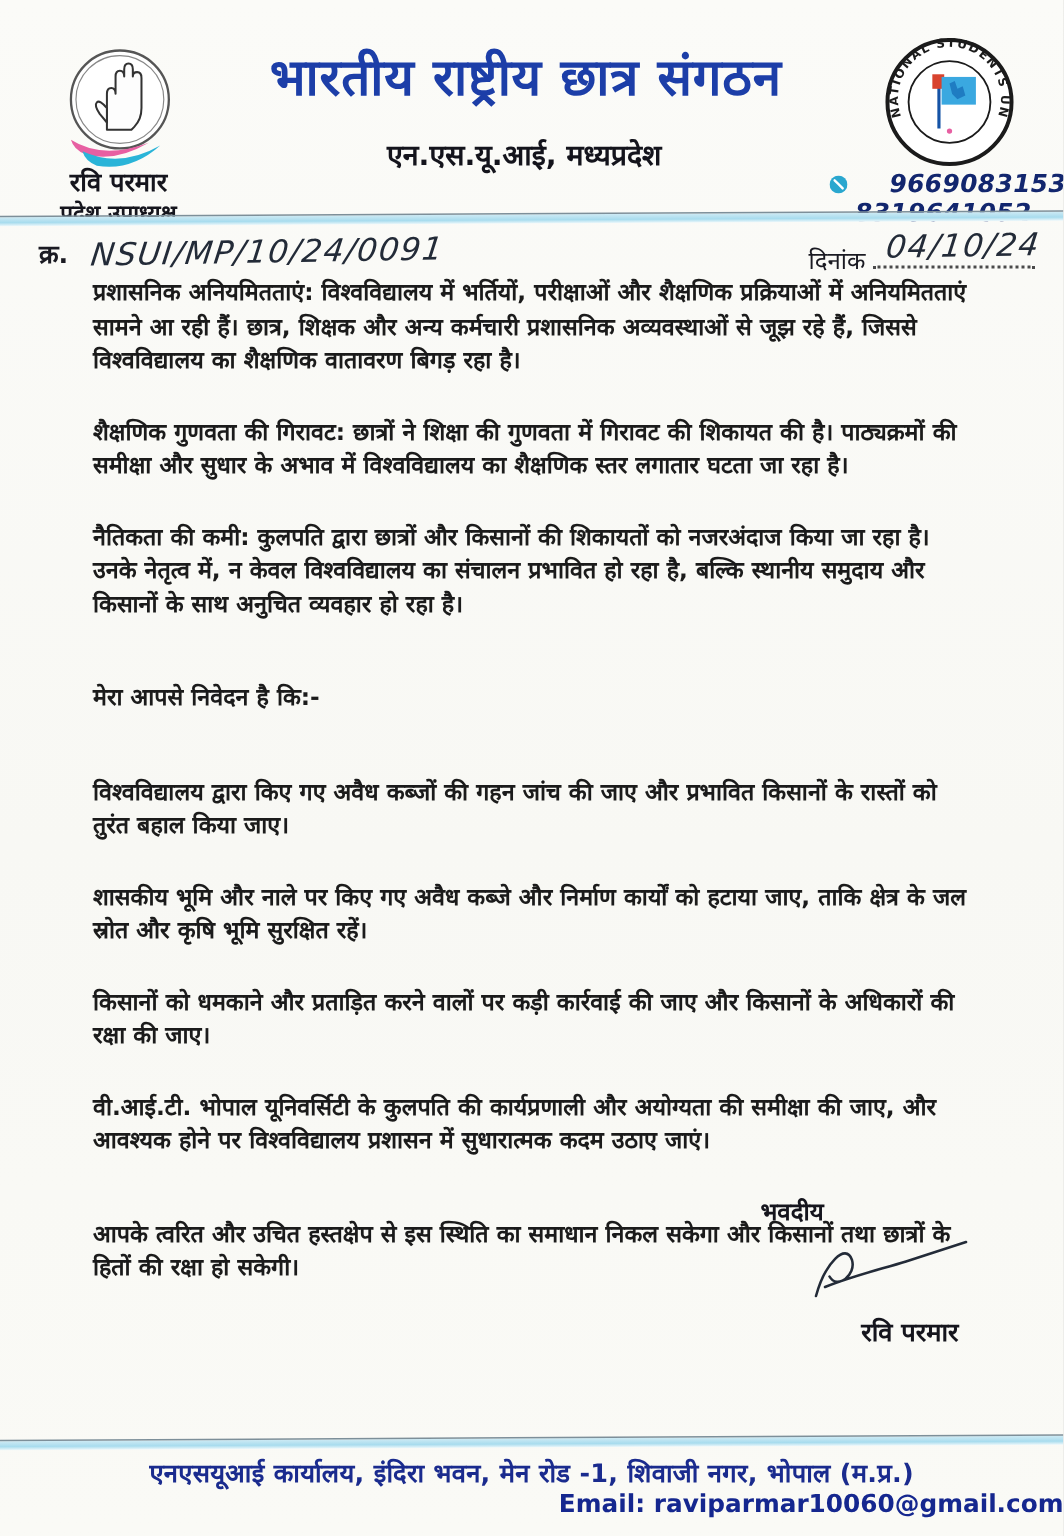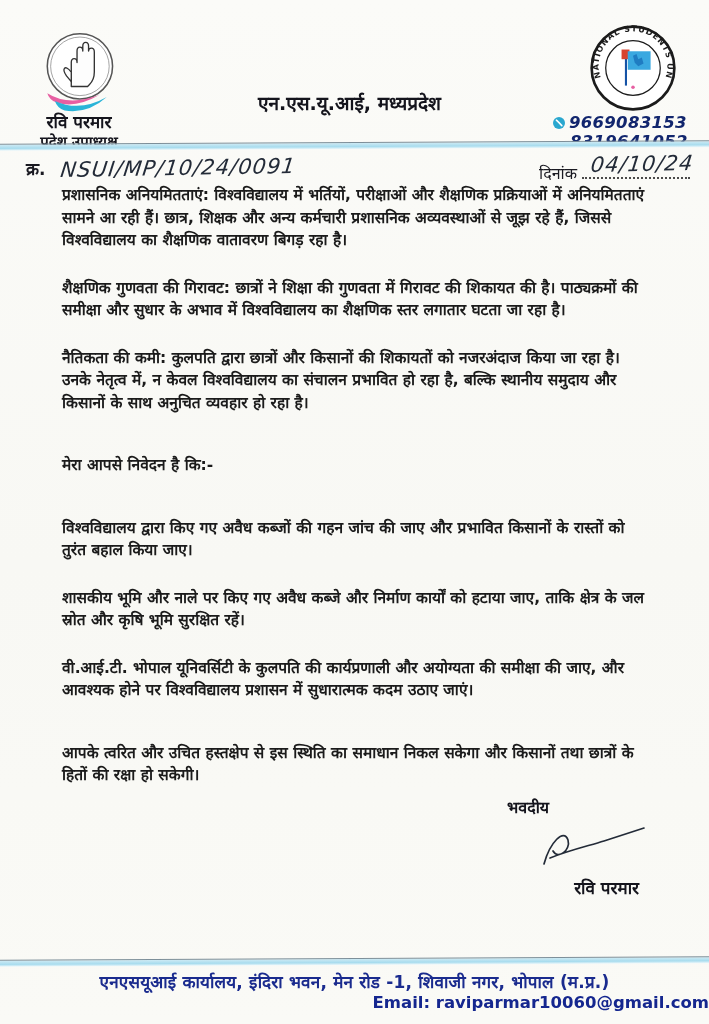--- a/index.html
+++ b/index.html
@@ -29,21 +29,21 @@
   .org-sub{
     position:absolute;left:150px;right:160px;top:90px;
     text-align:center;font-size:19px;font-weight:bold;color:#14141c;
   }
   .seal{position:absolute;right:32px;top:24px;width:88px;height:88px;}
   .phones{
     position:absolute;right:16px;top:114px;width:140px;
     color:#12266e;font-weight:bold;font-size:16.5px;line-height:1.15;
     font-style:italic;letter-spacing:.3px;
   }
-  .phone-row{display:flex;align-items:center;justify-content:flex-start;}
+  .phone-row{display:flex;align-items:center;justify-content:flex-start;gap:24px;}
   .phone-row.second{padding-left:17px;}
   .phone-ico{width:12px;height:12px;margin-right:4px;flex:0 0 auto;}
   .rule{
     position:absolute;left:0;right:0;height:6px;
     border-top:1.5px solid #7d8f99;
     background:linear-gradient(180deg,#cdeaf4 0%,#a8dcee 60%,#eef8fb 100%);
   }
   .rule.top{top:142px;transform:rotate(-.3deg);}
   .rule.bottom{top:958px;transform:rotate(-.3deg);}
   
@@ -99,20 +99,21 @@
 
     <path d="M18 70 Q40 84 72 72 Q48 86 28 80 Q20 77 18 70 Z" fill="#e75fa2"></path>
     <path d="M26 78 Q52 90 80 74 Q60 92 36 88 Q28 85 26 78 Z" fill="#2ab4d8"></path>
   </svg>
 
   <div class="officer">
     <div class="nm">रवि परमार</div>
     <div class="ds">प्रदेश उपाध्यक्ष</div>
   </div>
 
+  <div class="org-title">भारतीय राष्ट्रीय छात्र संगठन</div>
   <div class="org-sub">एन.एस.यू.आई, मध्यप्रदेश</div>
 
   <svg class="seal" viewBox="0 0 100 100" aria-hidden="true">
     <circle cx="50" cy="50" r="47" fill="#fff" stroke="#1b1b1b" stroke-width="3"></circle>
     <circle cx="50" cy="50" r="31" fill="#fff" stroke="#1b1b1b" stroke-width="1.4"></circle>
     <defs>
       <path id="sealArc" d="M 13.5 61 A 39 39 0 1 1 86.5 61"></path>
     </defs>
     <text font-size="9.2" font-weight="bold" fill="#1b1b1b" letter-spacing="1.1">
       <textPath href="#sealArc" startOffset="0">NATIONAL STUDENTS UNION OF INDIA</textPath>
@@ -151,20 +152,21 @@
     <span class="hand date-val">04/10/24</span>
   </div>
 
   <div class="body-text">
     <p>प्रशासनिक अनियमितताएं: विश्वविद्यालय में भर्तियों, परीक्षाओं और शैक्षणिक प्रक्रियाओं में अनियमितताएं सामने आ रही हैं। छात्र, शिक्षक और अन्य कर्मचारी प्रशासनिक अव्यवस्थाओं से जूझ रहे हैं, जिससे विश्वविद्यालय का शैक्षणिक वातावरण बिगड़ रहा है।</p>
     <p>शैक्षणिक गुणवता की गिरावट: छात्रों ने शिक्षा की गुणवता में गिरावट की शिकायत की है। पाठ्यक्रमों की समीक्षा और सुधार के अभाव में विश्वविद्यालय का शैक्षणिक स्तर लगातार घटता जा रहा है।</p>
     <p class="gap-lg">नैतिकता की कमी: कुलपति द्वारा छात्रों और किसानों की शिकायतों को नजरअंदाज किया जा रहा है। उनके नेतृत्व में, न केवल विश्वविद्यालय का संचालन प्रभावित हो रहा है, बल्कि स्थानीय समुदाय और किसानों के साथ अनुचित व्यवहार हो रहा है।</p>
     <p class="req-head">मेरा आपसे निवेदन है कि:-</p>
     <p>विश्वविद्यालय द्वारा किए गए अवैध कब्जों की गहन जांच की जाए और प्रभावित किसानों के रास्तों को तुरंत बहाल किया जाए।</p>
     <p>शासकीय भूमि और नाले पर किए गए अवैध कब्जे और निर्माण कार्यों को हटाया जाए, ताकि क्षेत्र के जल स्रोत और कृषि भूमि सुरक्षित रहें।</p>
+    <p>किसानों को धमकाने और प्रताड़ित करने वालों पर कड़ी कार्रवाई की जाए और किसानों के अधिकारों की रक्षा की जाए।</p>
     <p class="gap-lg">वी.आई.टी. भोपाल यूनिवर्सिटी के कुलपति की कार्यप्रणाली और अयोग्यता की समीक्षा की जाए, और आवश्यक होने पर विश्वविद्यालय प्रशासन में सुधारात्मक कदम उठाए जाएं।</p>
     <p>आपके त्वरित और उचित हस्तक्षेप से इस स्थिति का समाधान निकल सकेगा और किसानों तथा छात्रों के हितों की रक्षा हो सकेगी।</p>
   </div>
 
   <div class="sign-block">
     <div class="sign-salut">भवदीय</div>
     <svg class="sign-svg" viewBox="0 0 130 52" aria-hidden="true">
       <path d="M22 44 C28 22 42 8 46 20 C49 30 36 40 31 31 M28 38 C48 30 66 26 82 21 L122 8" fill="none" stroke="#232b38" stroke-width="1.7" stroke-linecap="round"></path>
     </svg>
     <div class="sign-name">रवि परमार</div>

